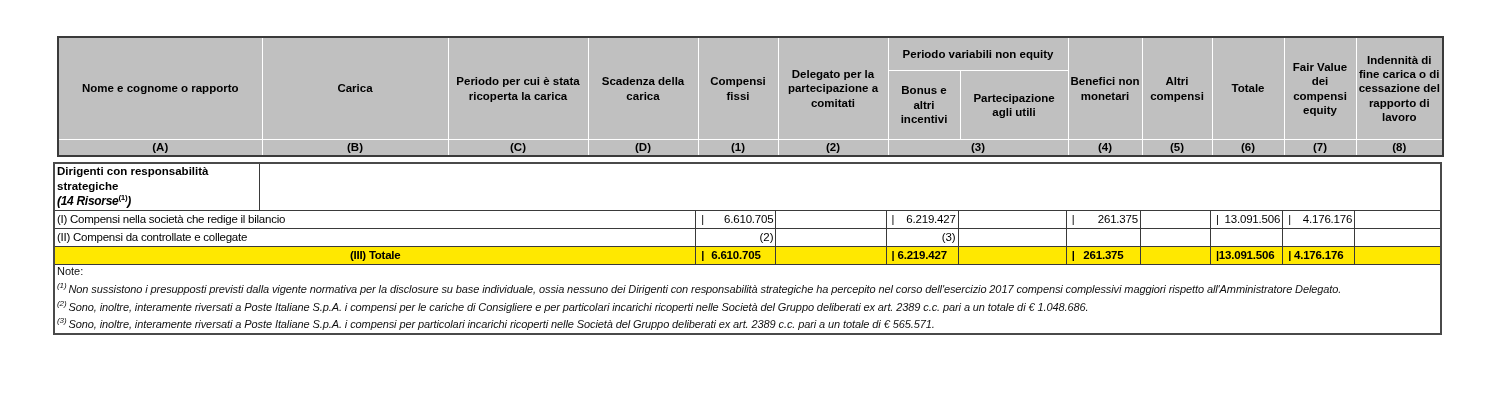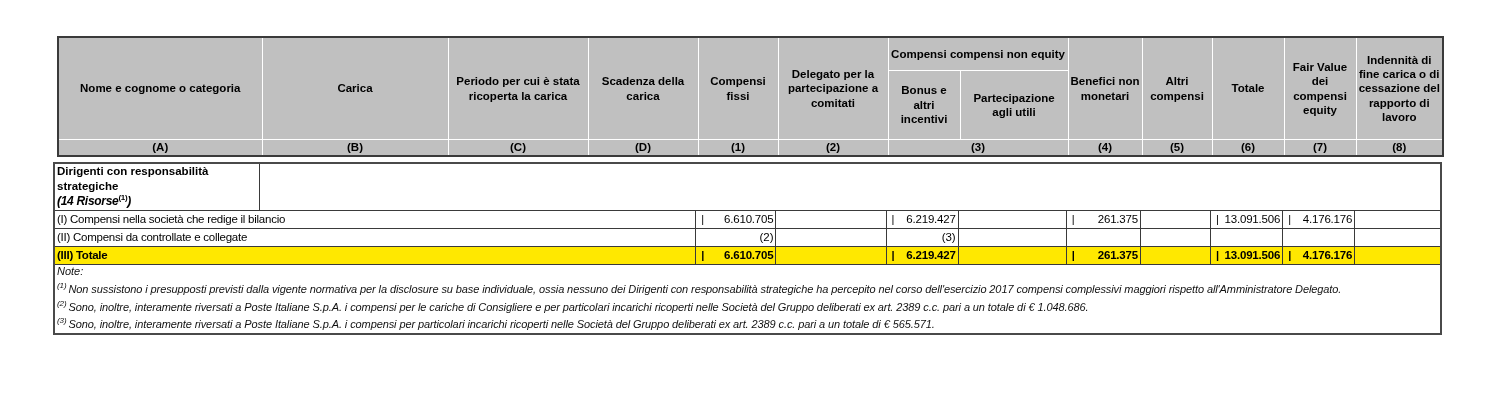--- a/index.html
+++ b/index.html
@@ -121,34 +121,33 @@
     transform: translateY(-50%);
     font-size: 11px;
     color: #000;
   }
   td.refcell {
     text-align: right;
     padding-right: 4px;
     font-size: 7.5px;
     color: #333;
   }
-  tr.total td { background: #ffe800; font-weight: bold; }
+  tr.total td { background: #ffe800; font-weight: bold; text-align: center; }
   td.hl { background: #ffe800; }
   td.blank { }
 
   
   td.notes {
     height: 82px;
     vertical-align: top;
     padding: 3px 6px 3px 4px;
     white-space: normal;
     background: #ffffff;
   }
   .note-title {
-    font-style: italic;
     font-size: 11px;
     color: #111;
     margin-bottom: 3px;
   }
   .note-line {
     font-style: italic;
     font-size: 11px;
     line-height: 1.55;
     color: #111;
     letter-spacing: -0.1px;
@@ -177,27 +176,27 @@
         <col style="width:72px">
         <col style="width:108px">
         <col style="width:74px">
         <col style="width:70px">
         <col style="width:72px">
         <col style="width:72px">
         <col style="width:87px">
       </colgroup>
       <tbody>
           <tr>
-        <td class="h-main" rowspan="2">Nome e cognome o categoria</td>
+        <td class="h-main" rowspan="2">Nome e cognome o rapporto</td>
         <td class="h-main" rowspan="2">Carica</td>
         <td class="h-main" rowspan="2">Periodo per cui è stata ricoperta la carica</td>
         <td class="h-main" rowspan="2">Scadenza della carica</td>
         <td class="h-main" rowspan="2">Compensi fissi</td>
         <td class="h-main" rowspan="2">Delegato per la partecipazione a comitati</td>
-        <td colspan="2" style="height:30px">Compensi compensi non equity</td>
+        <td colspan="2" style="height:30px">Periodo variabili non equity</td>
         <td class="h-main" rowspan="2">Benefici non monetari</td>
         <td class="h-main" rowspan="2">Altri compensi</td>
         <td class="h-main" rowspan="2">Totale</td>
         <td class="h-main" rowspan="2">Fair Value dei compensi equity</td>
         <td class="h-main" rowspan="2">Indennità di fine carica o di cessazione del rapporto di lavoro</td>
       </tr>
       <tr>
         <td class="h-sub" style="height:66px">Bonus e altri incentivi</td>
         <td class="h-sub" style="height:66px">Partecipazione agli utili</td>
       </tr>

